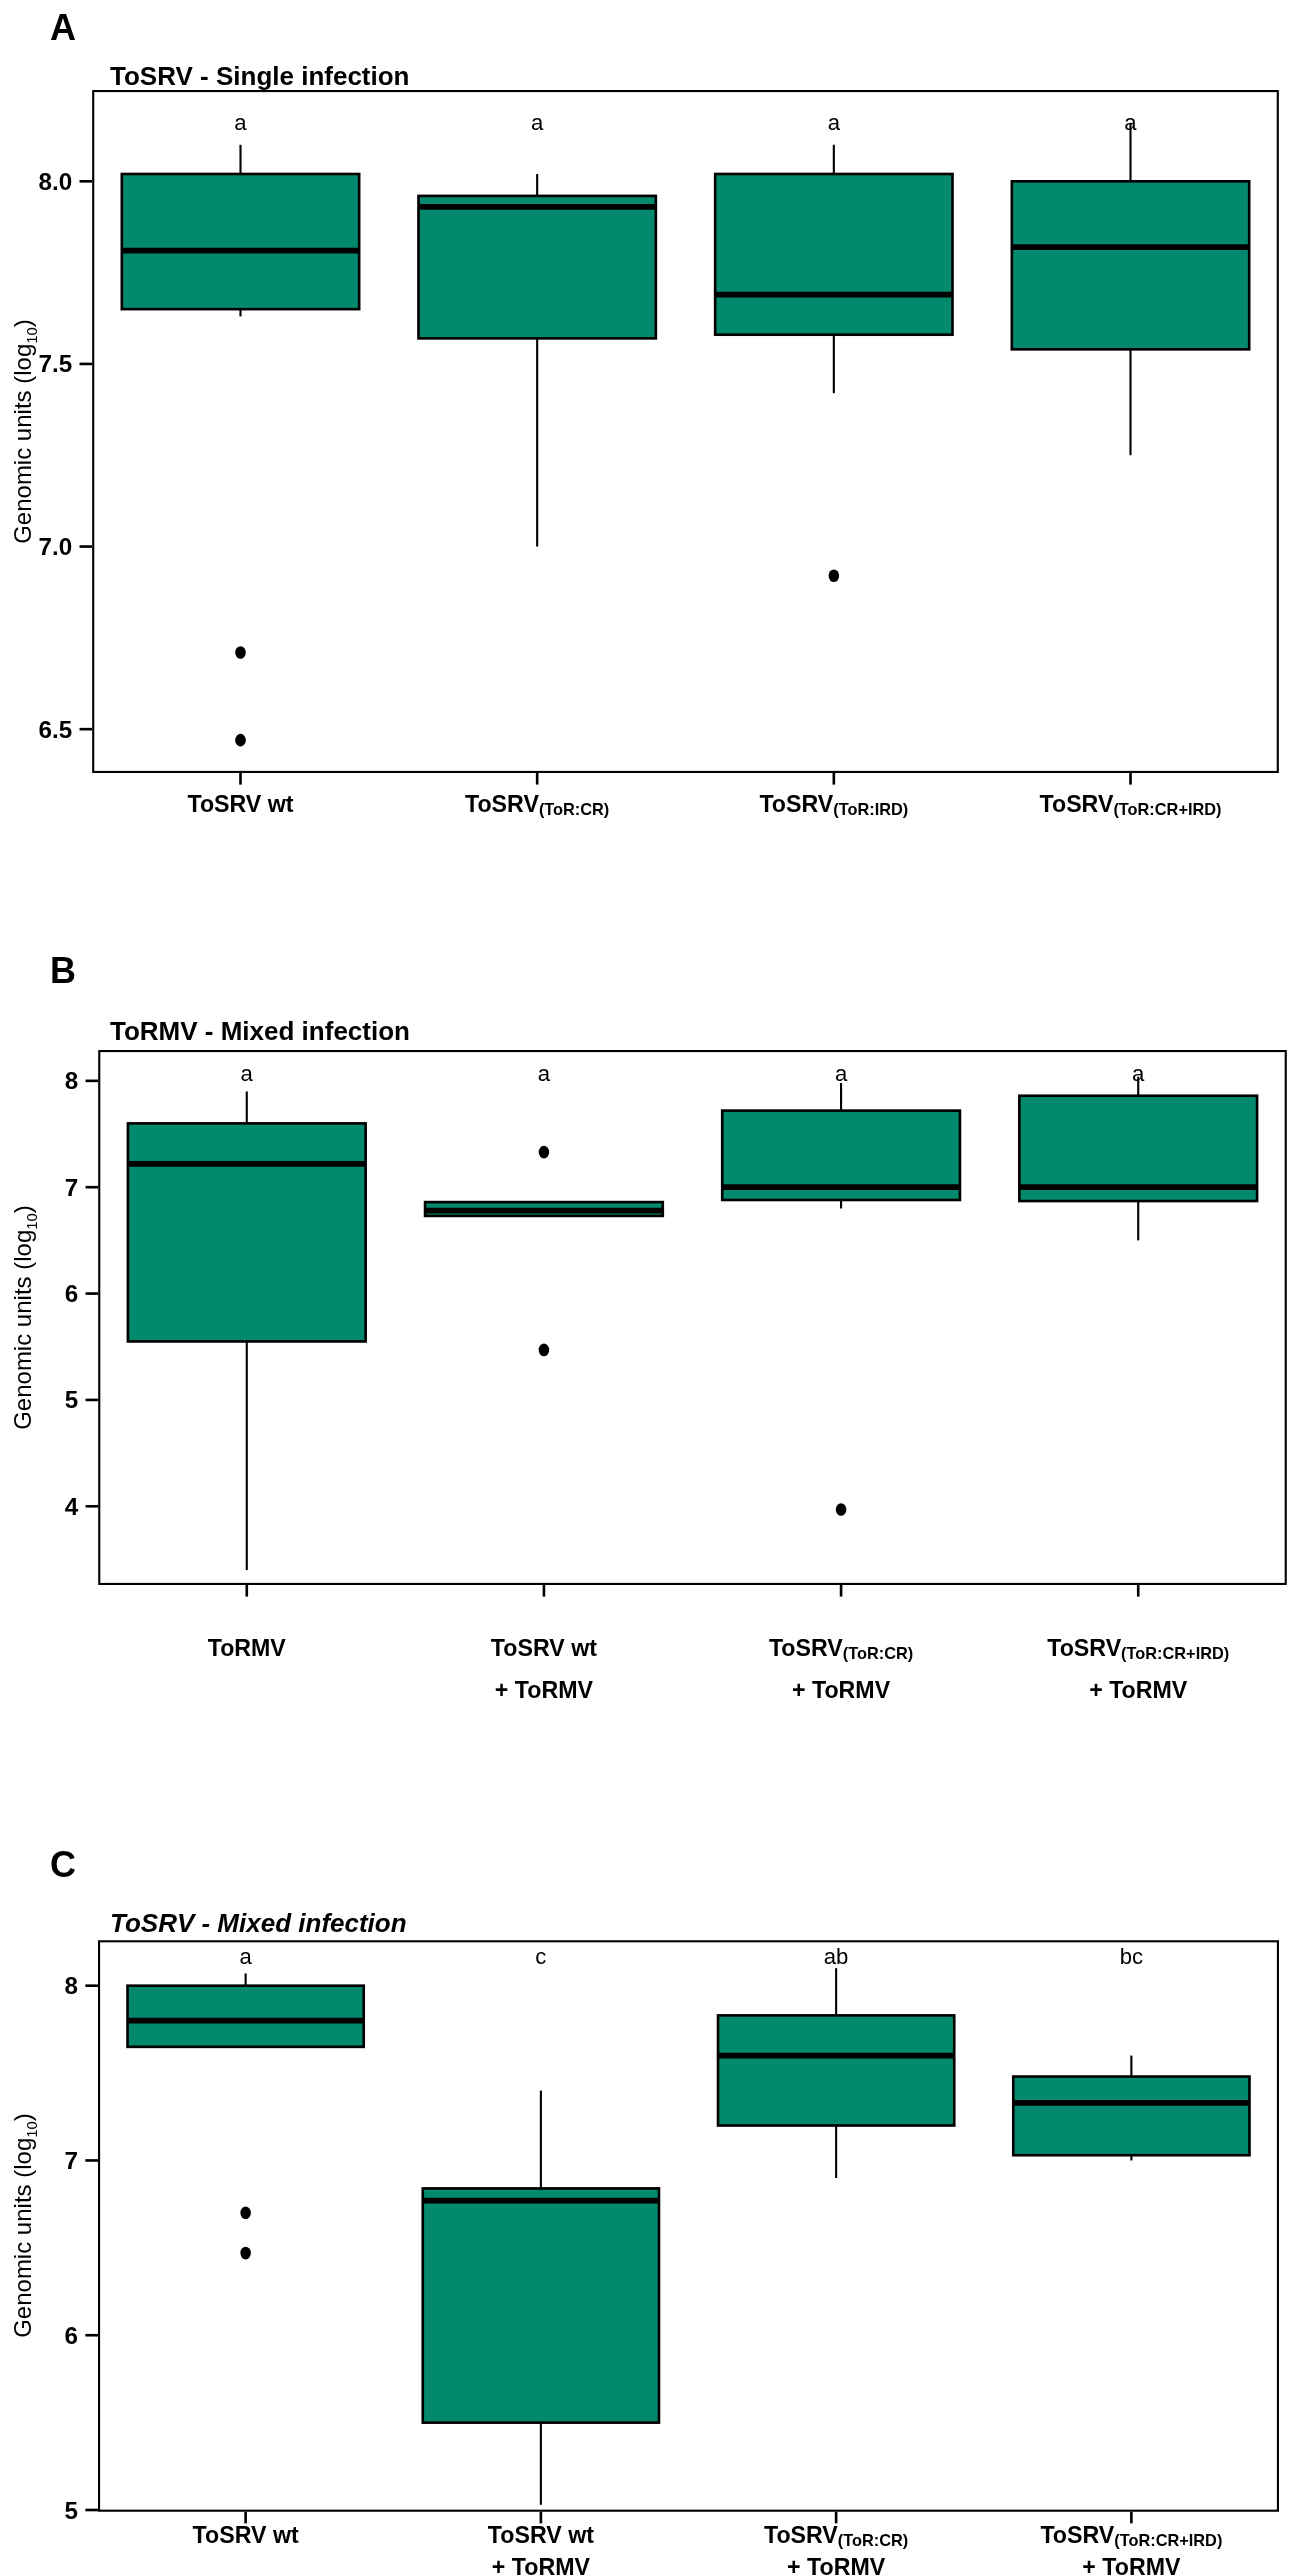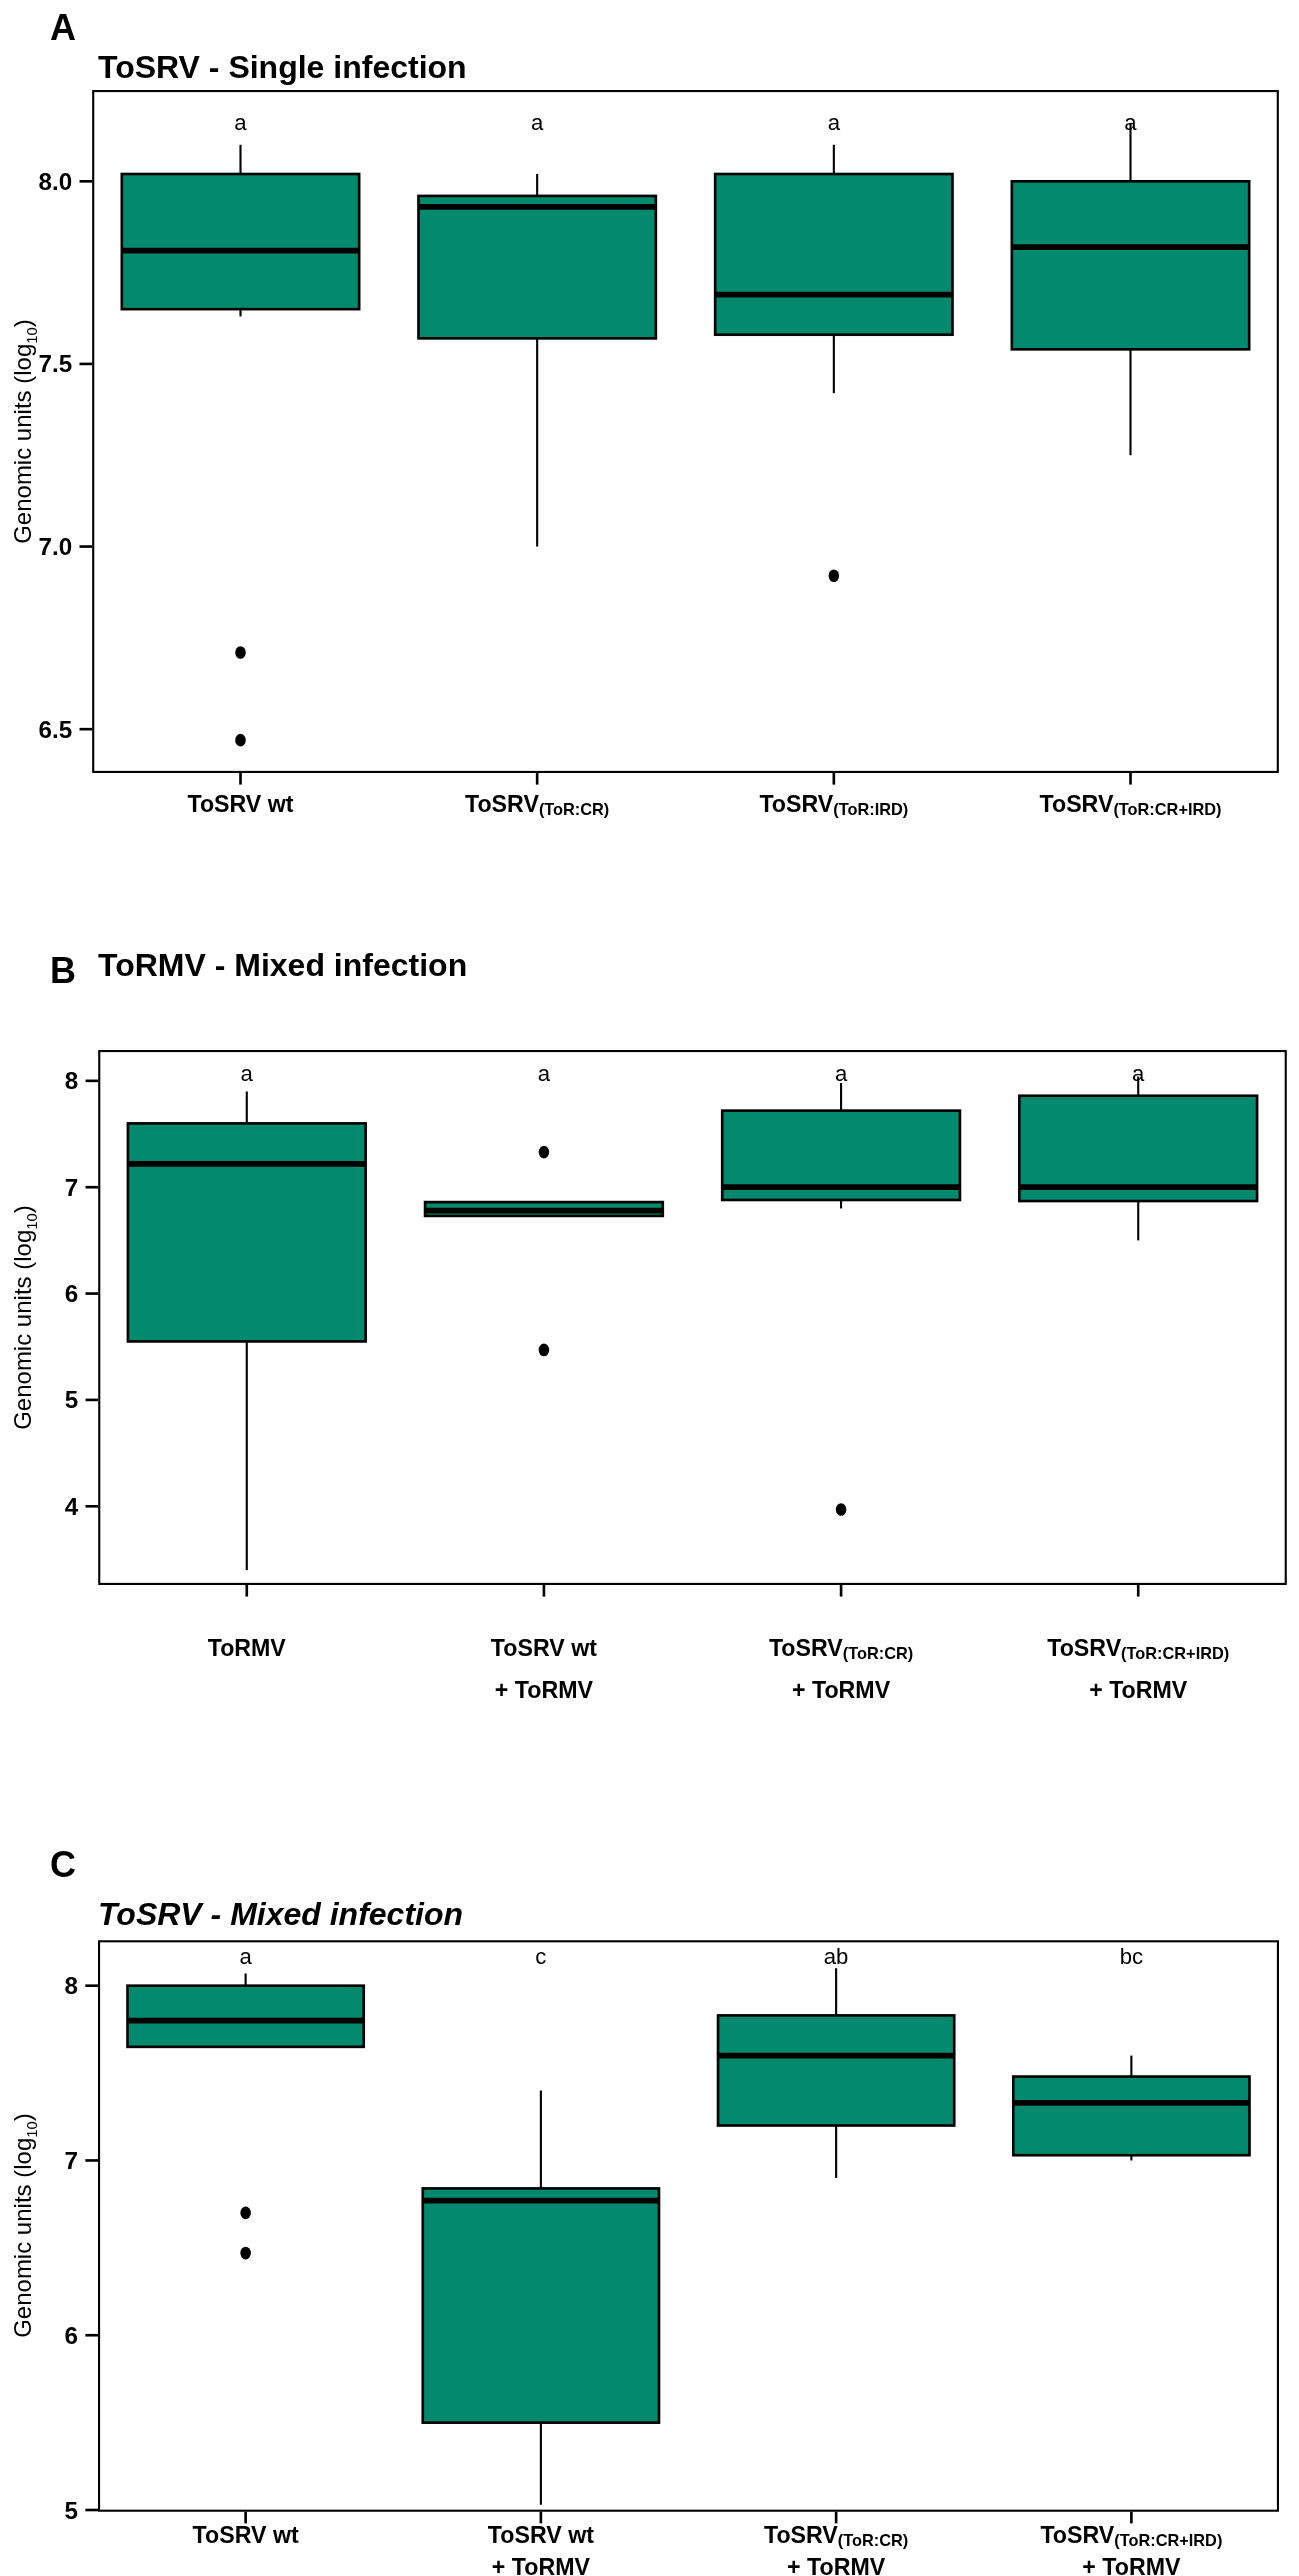--- a/index.html
+++ b/index.html
@@ -14,23 +14,23 @@
   }
   .panel-letter{
     position:absolute;
     font-weight:bold;
     font-size:36px;
     line-height:1;
   }
   .panel-title{
     position:absolute;
     font-weight:bold;
-    font-size:32px;
+    font-size:26px;
     line-height:1;
-    margin:0;
+    margin:12px;
     white-space:nowrap;
   }
   .ylab{
     position:absolute;
     width:475px;
     height:33px;
     line-height:33px;
     text-align:center;
     font-size:24px;
     transform:rotate(-90deg);
@@ -103,21 +103,21 @@
             <line x1="1968.75" y1="1295" x2="1968.75" y2="1317" stroke="#000000" stroke-width="5"></line>
             <text x="1968.75" y="1353" text-anchor="middle" dominant-baseline="central" class="xlab" fill="#000000"><tspan>ToSRV</tspan><tspan class="xlab-sub" dy="10">(ToR:CR+IRD)</tspan></text>
           </g>
           <rect x="2" y="2" width="2246" height="1291" fill="none" stroke="#000000" stroke-width="4"></rect>
         </svg>
       </div>
   </section>
 
   <section>
     <div class="panel-letter" id="letter-1" style="left: 50px; top: 953px;">B</div>
-    <h2 class="panel-title" id="title-1" style="left: 98px; top: 949px;">ToRMV - Mixed infection</h2>
+    <h2 class="panel-title" id="title-1" style="left: 98px; top: 1006px;">ToRMV - Mixed infection</h2>
     <div class="ylab" id="ylab-1" style="left: -215px; top: 1301px;"><span>Genomic units (log</span><sub>10</sub><span>)</span></div>
     <div class="plot" id="plot-1" style="left: 98px; top: 1050px; width: 1189px; height: 535px;">
         <svg width="1189" height="535" viewBox="0 0 2255 1015">
           <line x1="-24" y1="58.518886679920314" x2="0" y2="58.518886679920314" stroke="#000000" stroke-width="5"></line>
           <text x="-38" y="58.518886679920314" text-anchor="end" dominant-baseline="central" class="ytick-label" fill="#000000">8</text>
           <line x1="-24" y1="260.3081510934393" x2="0" y2="260.3081510934393" stroke="#000000" stroke-width="5"></line>
           <text x="-38" y="260.3081510934393" text-anchor="end" dominant-baseline="central" class="ytick-label" fill="#000000">7</text>
           <line x1="-24" y1="462.0974155069581" x2="0" y2="462.0974155069581" stroke="#000000" stroke-width="5"></line>
           <text x="-38" y="462.0974155069581" text-anchor="end" dominant-baseline="central" class="ytick-label" fill="#000000">6</text>
           <line x1="-24" y1="663.886679920477" x2="0" y2="663.886679920477" stroke="#000000" stroke-width="5"></line>

